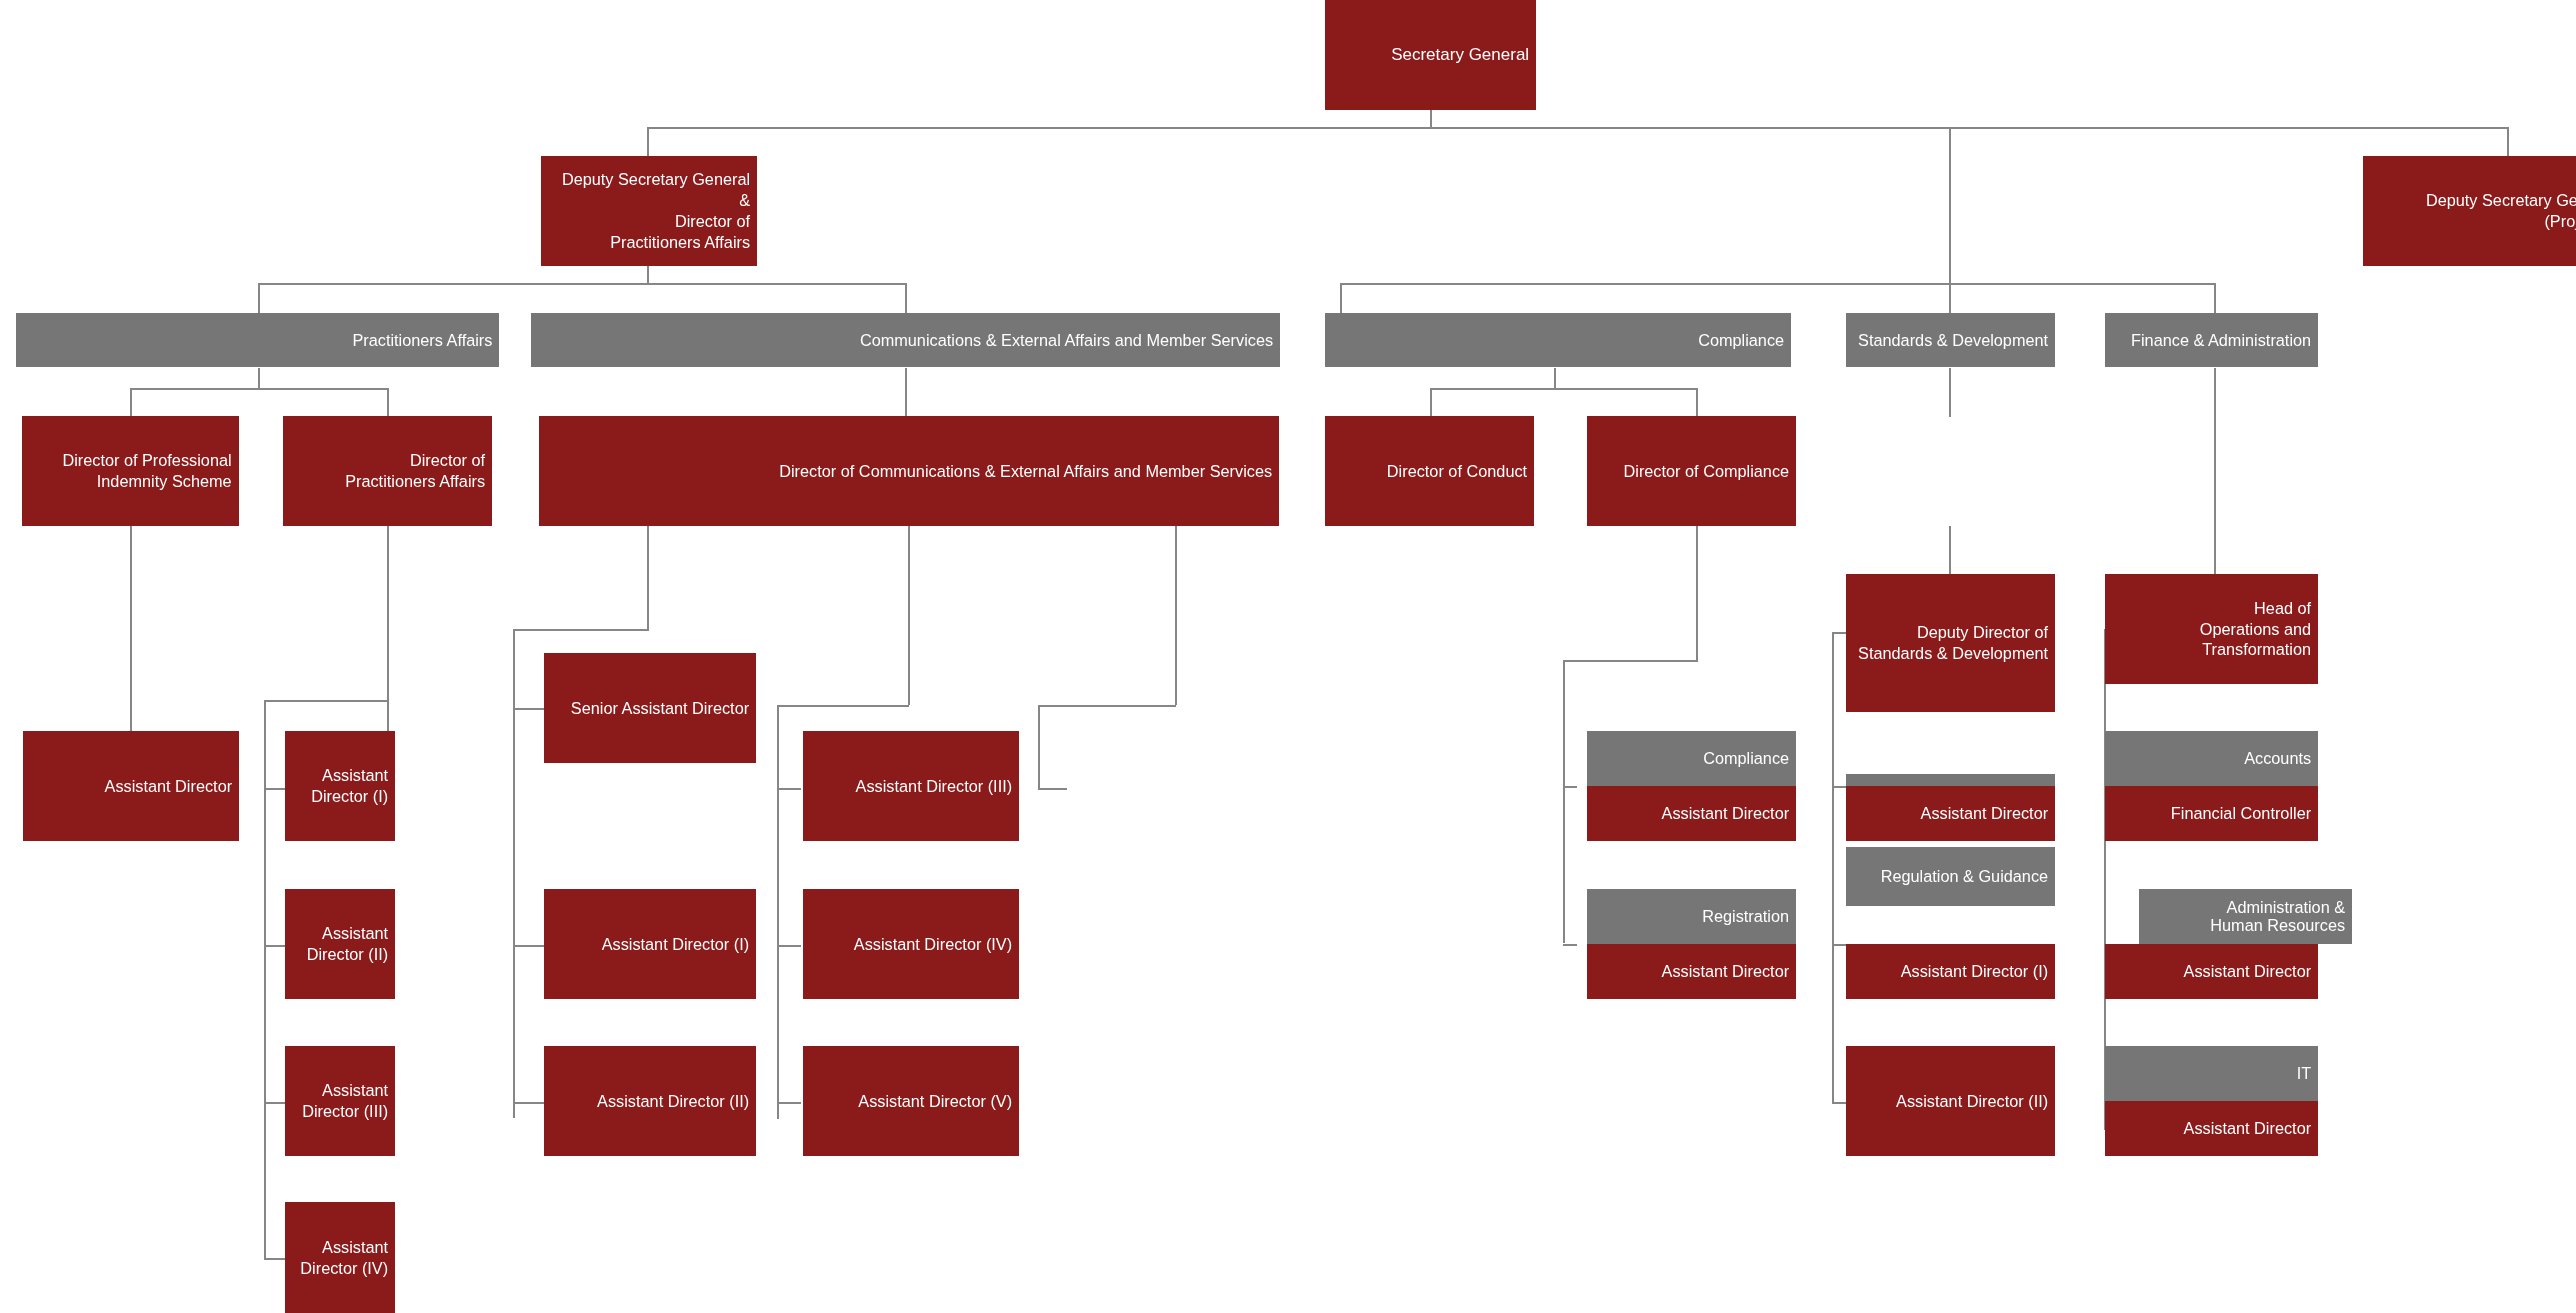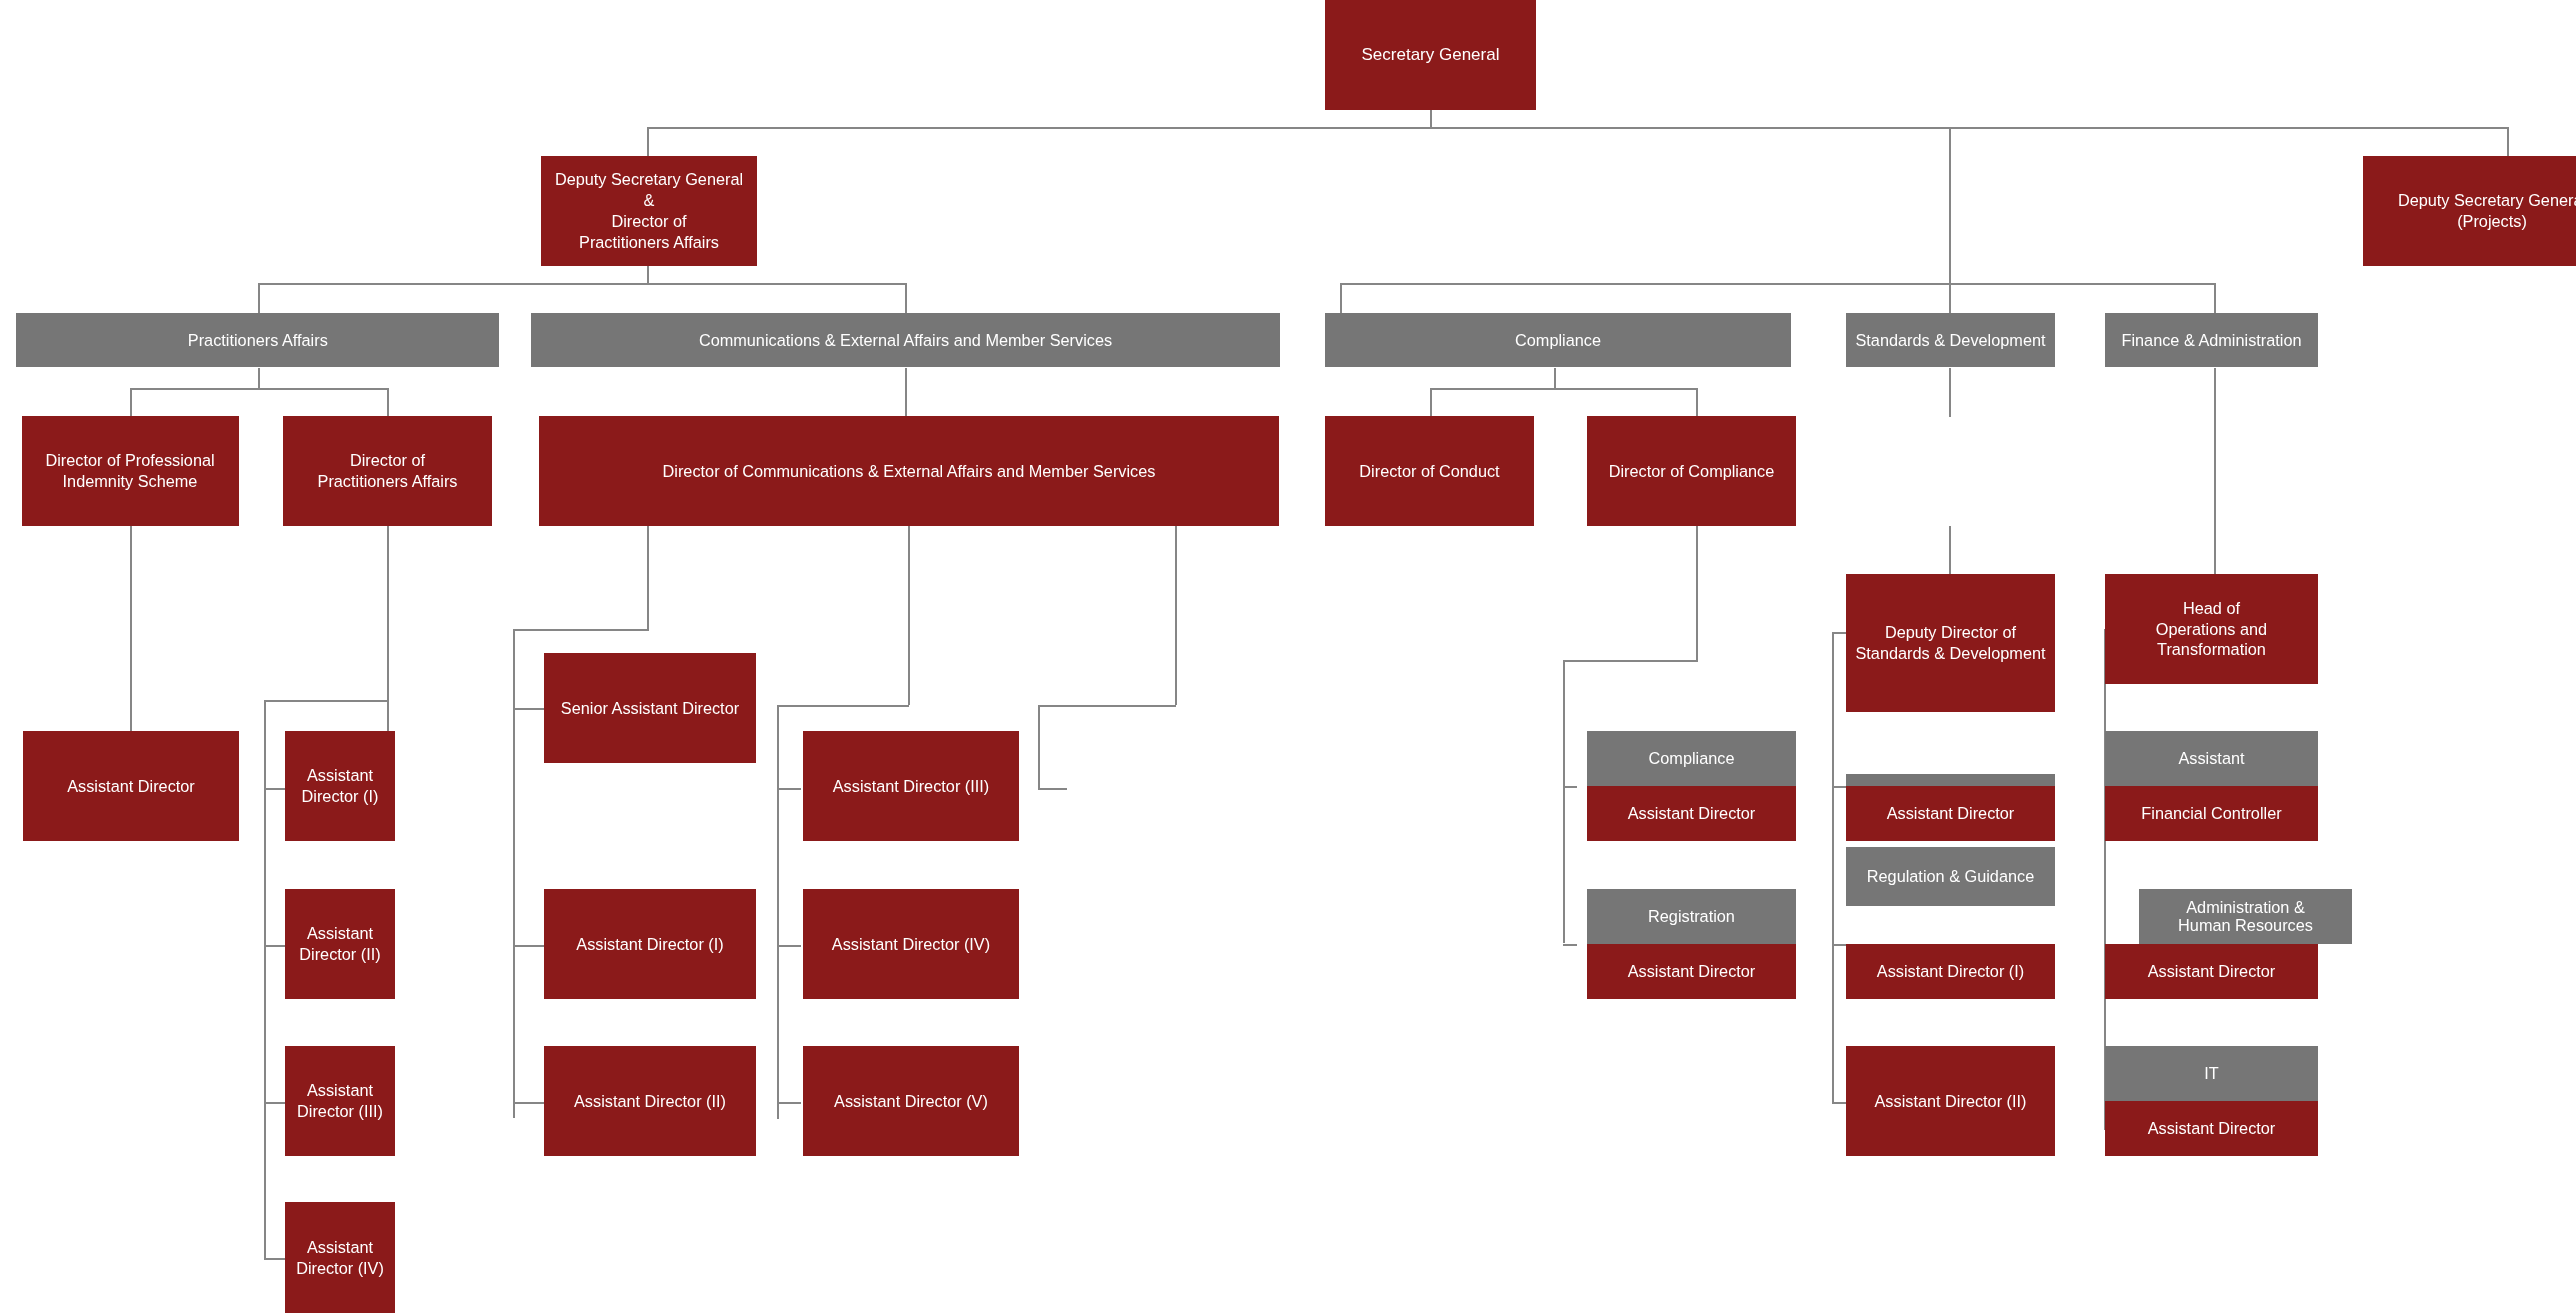--- a/index.html
+++ b/index.html
@@ -2,21 +2,21 @@
 <html style="font-size:13.7px"><head>
 <meta charset="utf-8">
 <style>
   html,body{margin:0;padding:0;background:#ffffff;}
   body{font-family:"Liberation Sans",sans-serif;}
   #chart{position:relative;width:2576px;height:1314px;background:#fff;overflow:hidden;}
   .node{
     position:absolute;
     box-sizing:border-box;
     display:flex;align-items:center;justify-content:center;
-    text-align:center;
+    text-align:right;
     color:#ffffff;
     line-height:1.28;
     padding:3.4px 6.9px;
     z-index:5;
   }
   .node.red{background:#8B1A1A;}
   .node.gray{background:#767676;}
   .node .lbl{display:block;width:100%;}
   .ln{position:absolute;background:#868686;z-index:1;}
   .ln.h{height:1.7px;}
@@ -209,21 +209,21 @@
   </div>
 
   <div class="node gray" style="left:1846px;top:774px;width:209px;height:55px;font-size:16px;">
     <span class="lbl">Professional Development</span>
   </div>
   <div class="node red" style="left:1846px;top:786px;width:209px;height:55px;font-size:16.3px;">
     <span class="lbl">Assistant Director</span>
   </div>
 
   <div class="node gray" style="left:2105px;top:731px;width:213px;height:55px;font-size:16.3px;">
-    <span class="lbl">Assistant</span>
+    <span class="lbl">Accounts</span>
   </div>
   <div class="node red" style="left:2105px;top:786px;width:213px;height:55px;font-size:16.3px;">
     <span class="lbl">Financial Controller</span>
   </div>
 
   <div class="node red" style="left:285px;top:889px;width:110px;height:110px;font-size:16.3px;">
     <span class="lbl">Assistant Director (II)</span>
   </div>
 
   <div class="node red" style="left:544px;top:889px;width:212px;height:110px;font-size:16.3px;">

